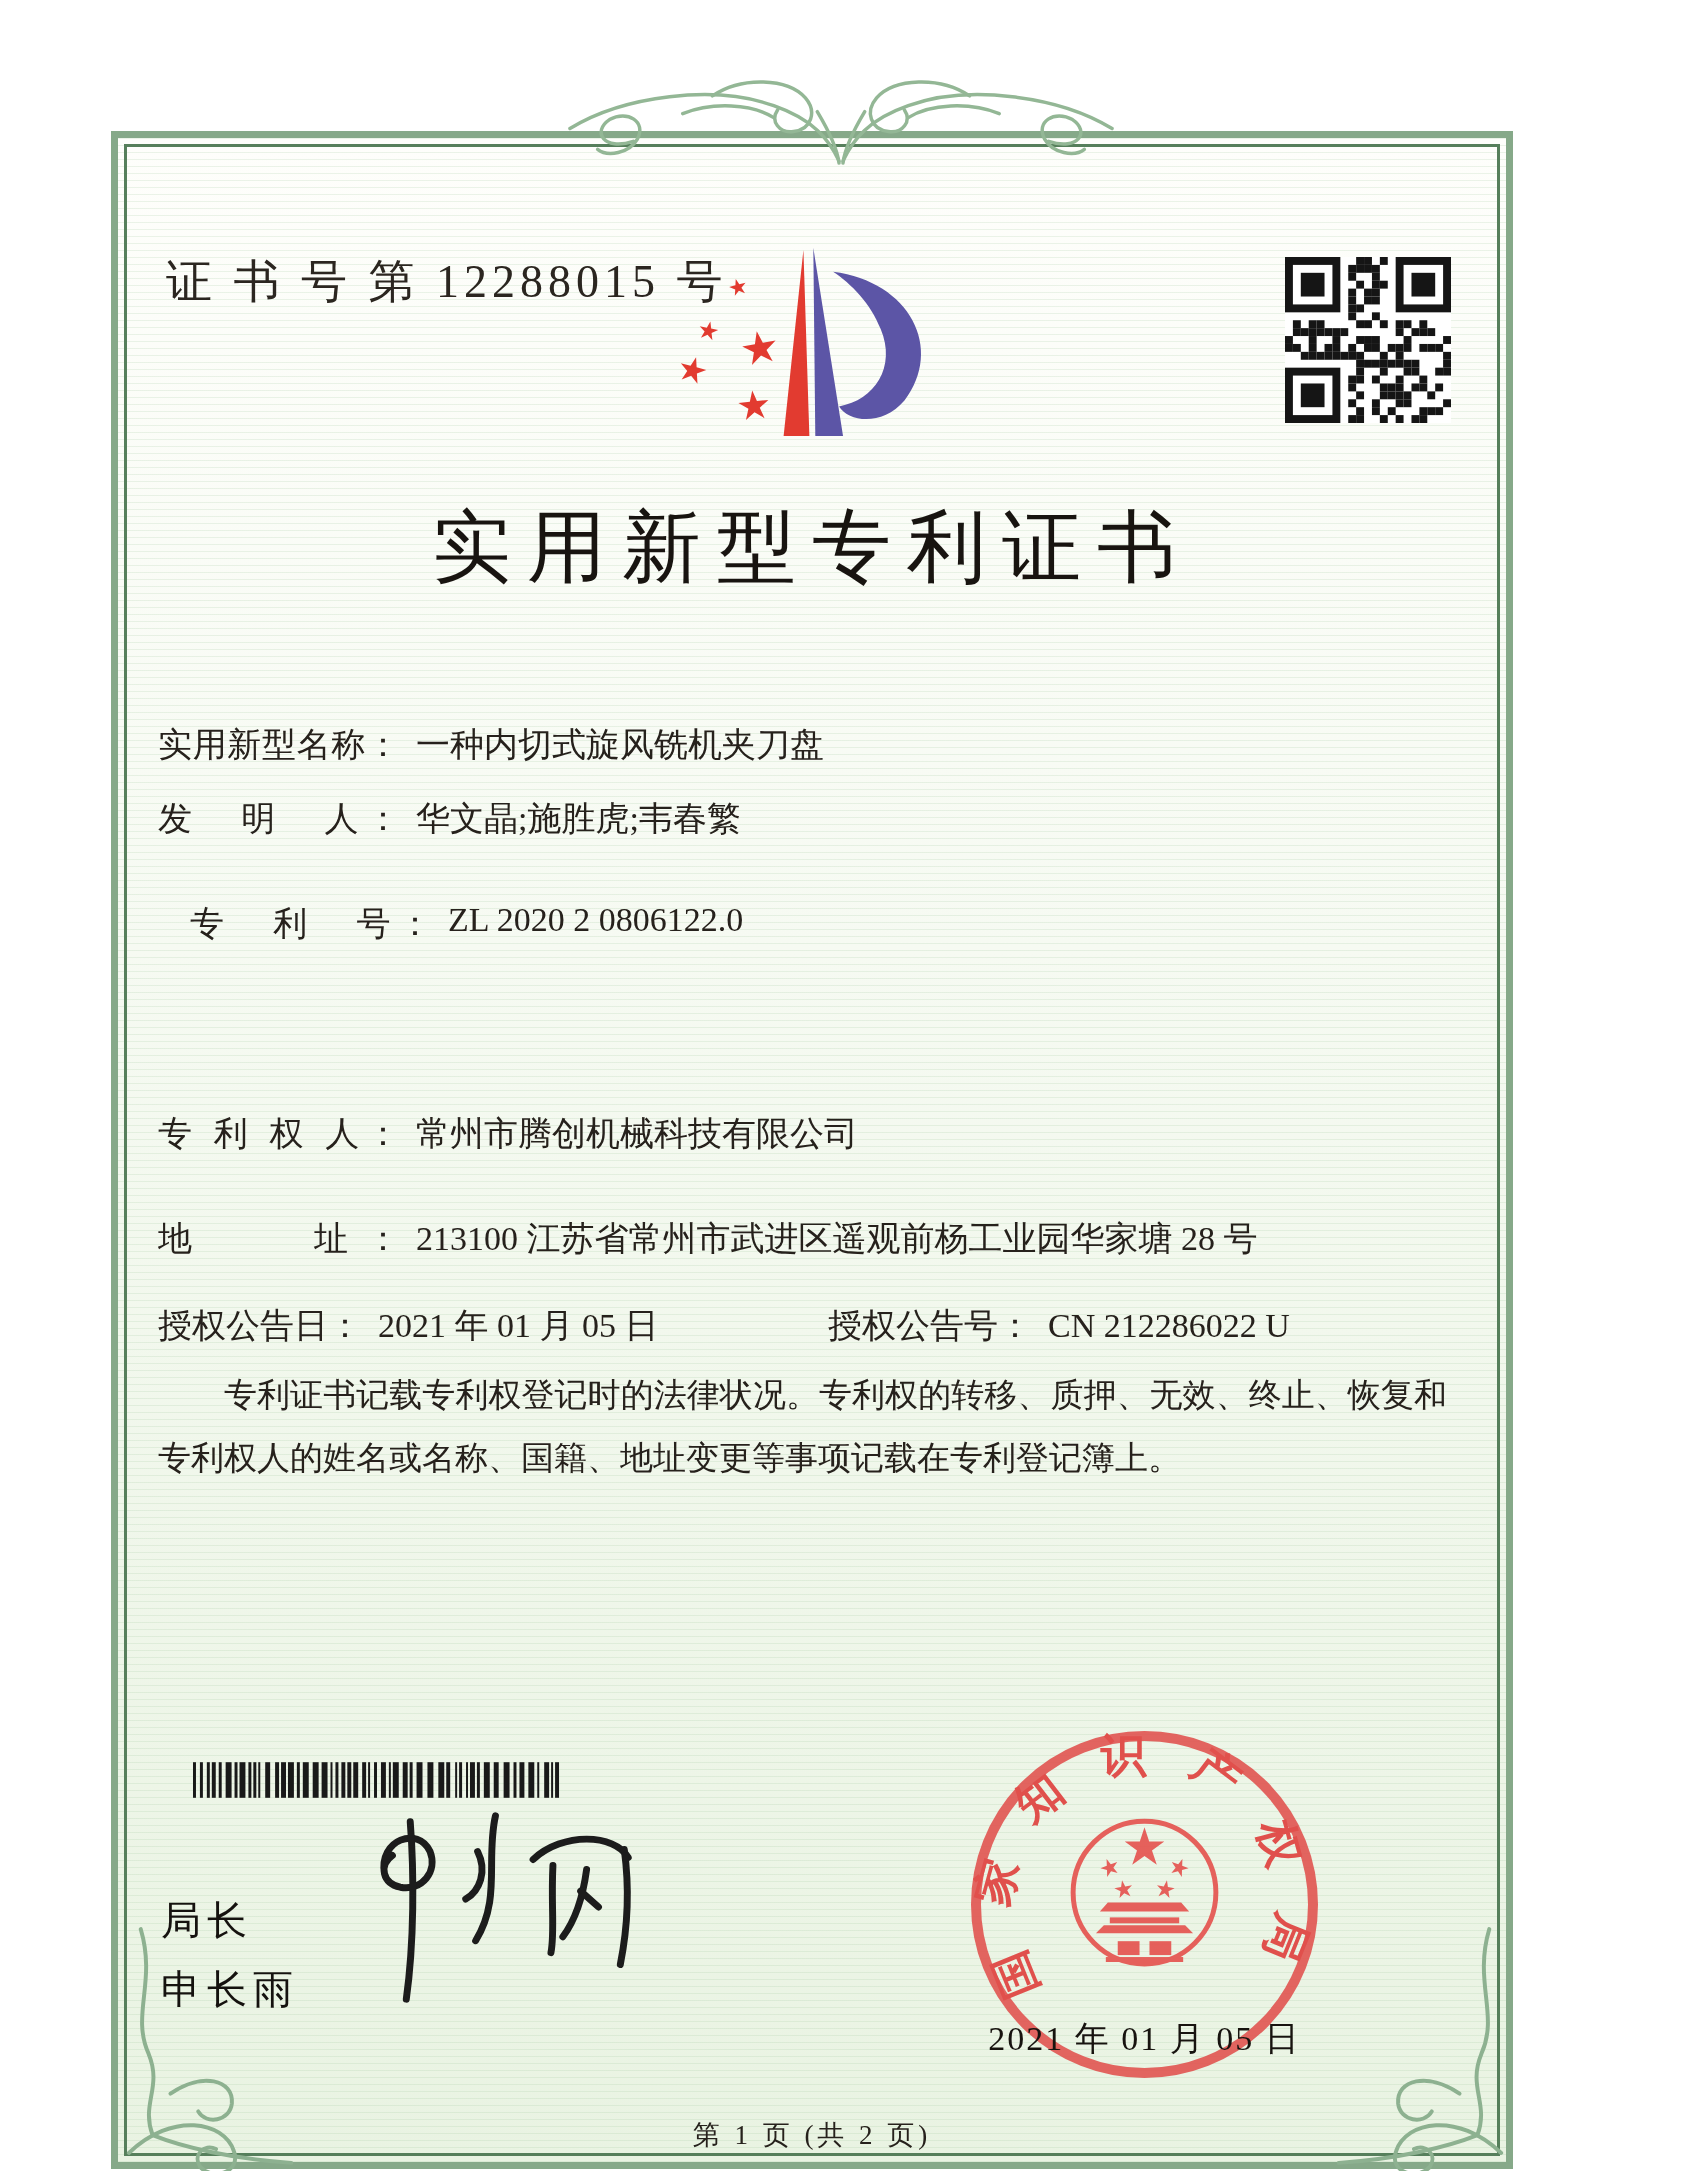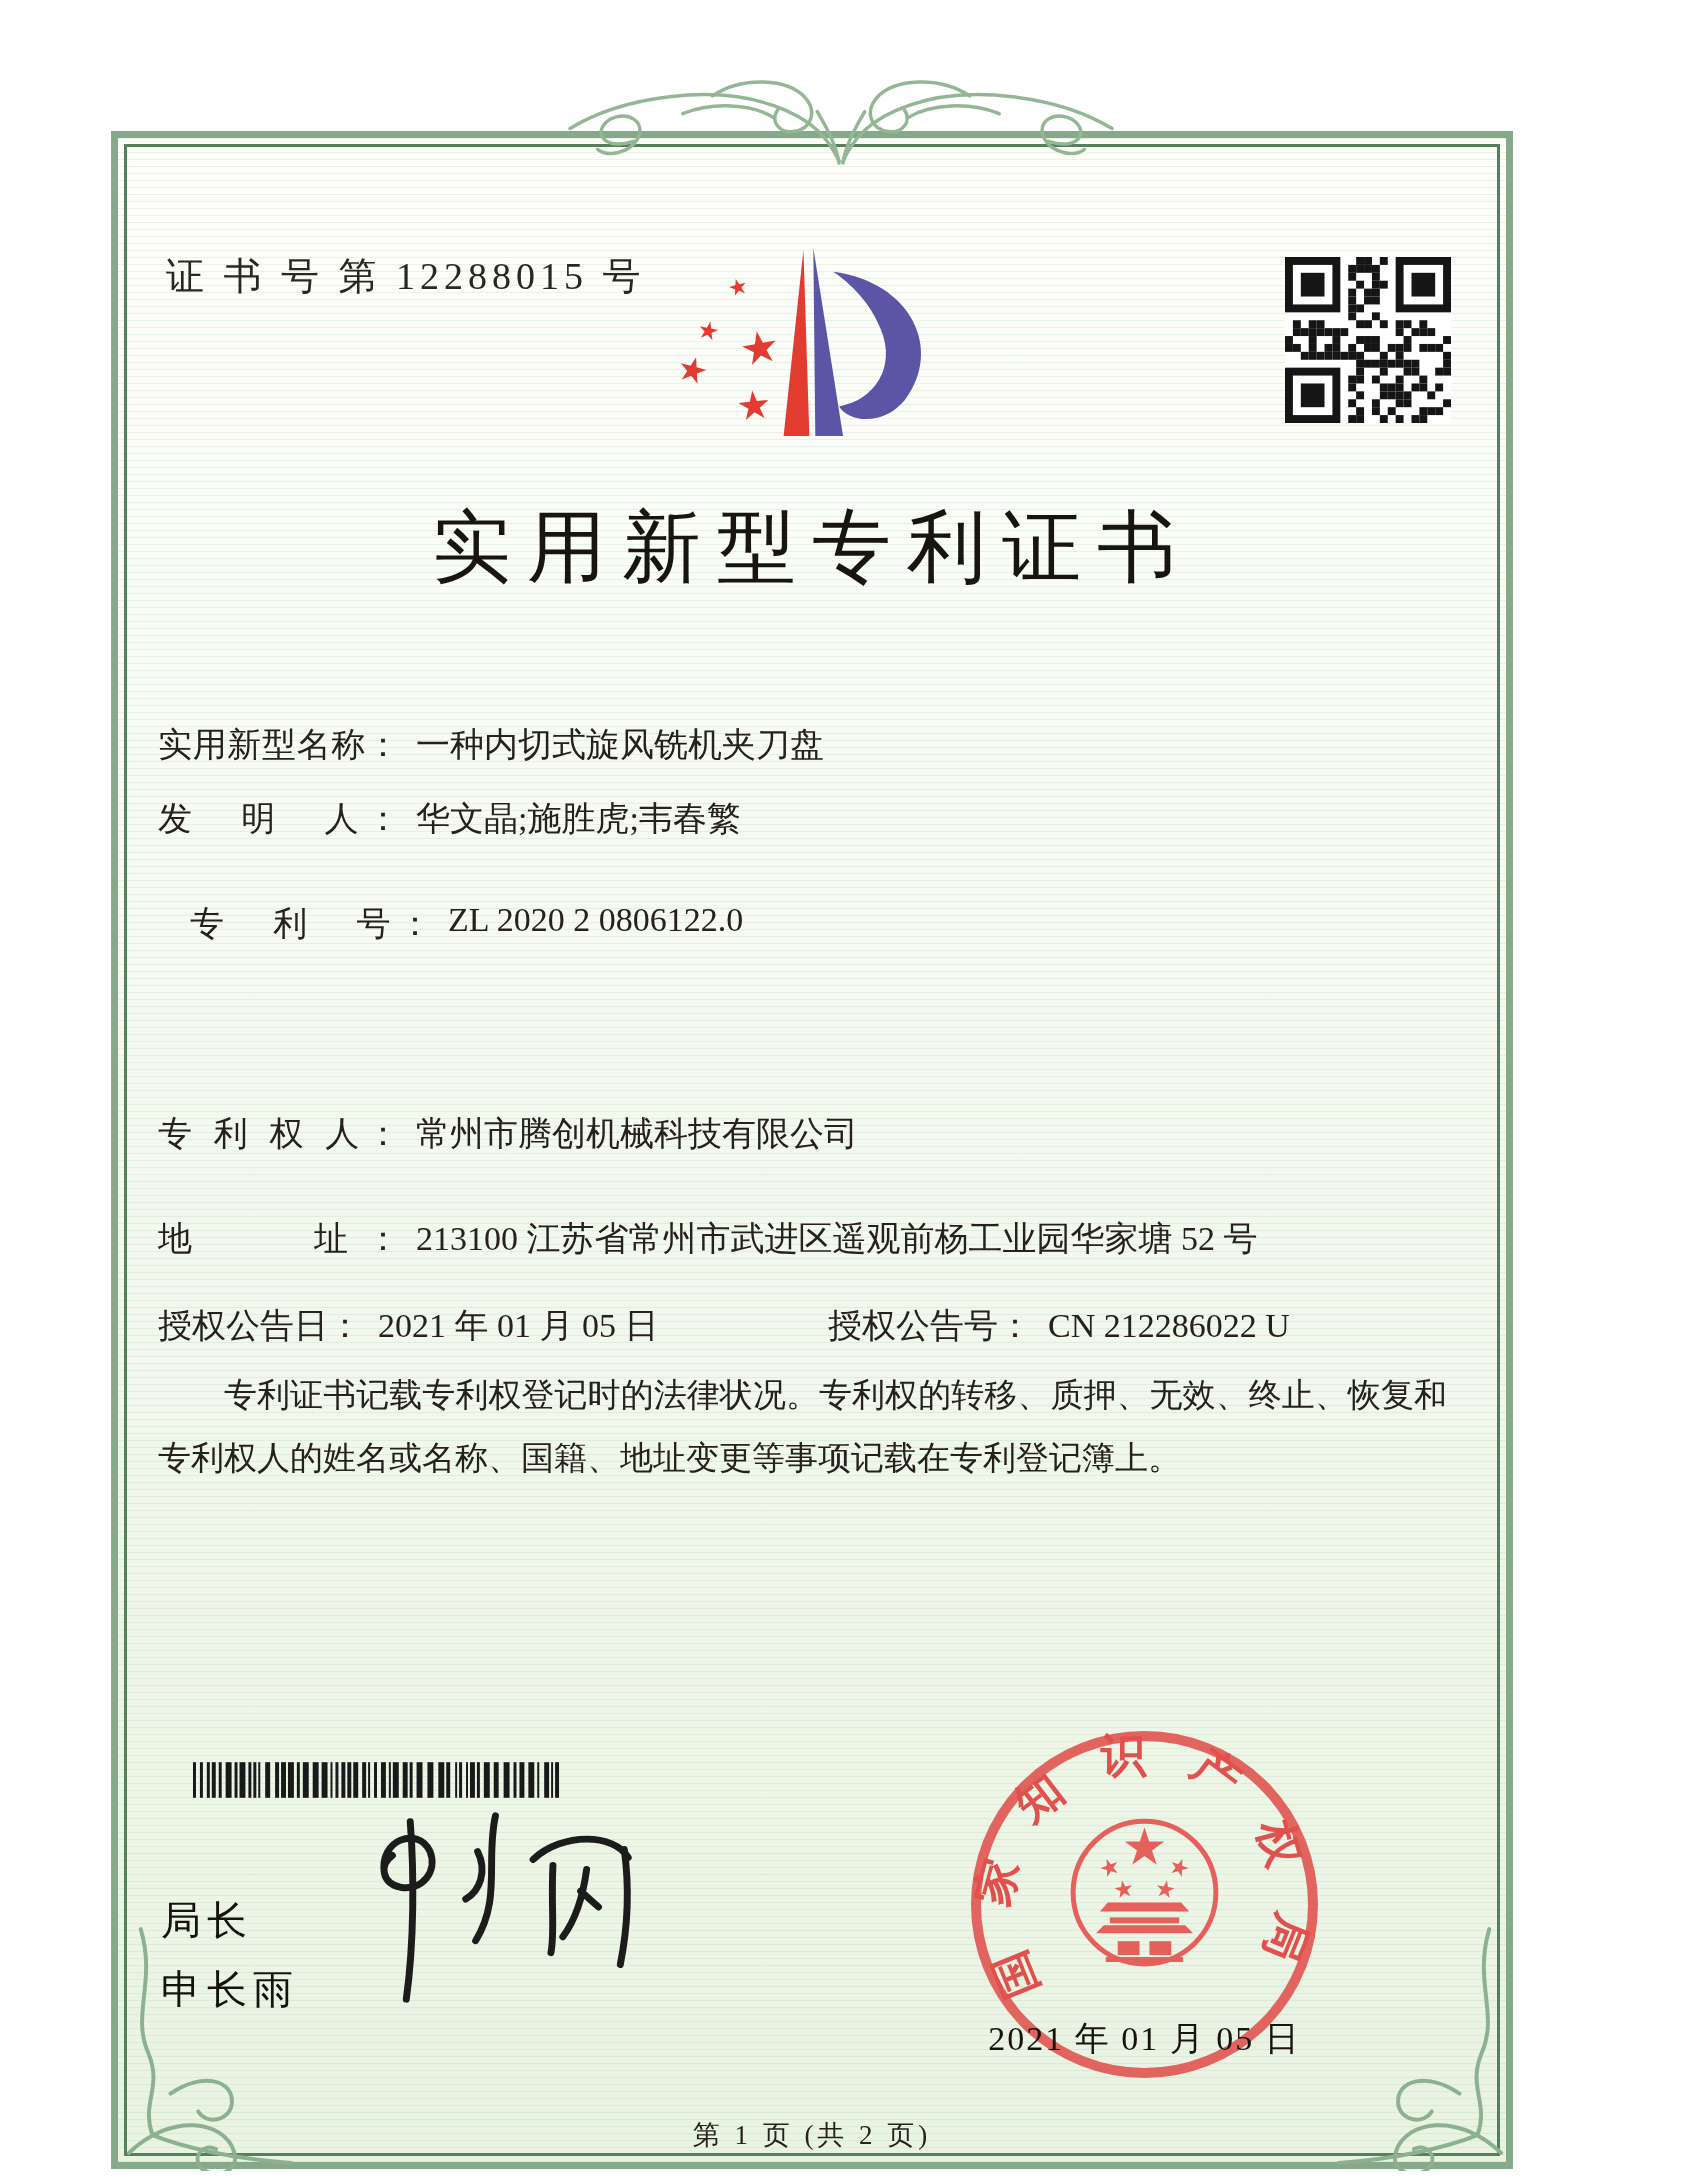--- a/index.html
+++ b/index.html
@@ -6,21 +6,21 @@
   .page{position:relative;width:1683px;height:2178px;background:#ffffff;overflow:hidden;
         font-family:"Liberation Serif","DejaVu Serif",serif;color:#26211c;}
   
   .frame{position:absolute;left:111px;top:131px;width:1388px;height:2024px;
          border:7px solid #86a989;
          background:
            repeating-linear-gradient(0deg, rgba(158,198,156,0.20) 0px, rgba(158,198,156,0.20) 1.5px, rgba(0,0,0,0) 1.5px, rgba(0,0,0,0) 7px),
            linear-gradient(180deg,#fefefb 0%,#f6faf2 40%,#e9f3e2 100%);}
   .frame::before{content:'';position:absolute;inset:6px;border:3px solid #567f5b;pointer-events:none;}
   .abs{position:absolute;}
-  .cert-no{left:166px;top:251px;font-size:38px;letter-spacing:5px;color:#2b2620;}
+  .cert-no{left:166px;top:251px;font-size:46px;letter-spacing:5px;color:#2b2620;}
   .title{left:111px;top:495px;width:1402px;text-align:center;font-size:79px;font-weight:normal;
          letter-spacing:16px;color:#181410;}
   .row{left:158px;font-size:34px;white-space:nowrap;}
   .lab{display:inline-block;width:242px;text-align:justify;text-align-last:justify;vertical-align:top;}
   .val{margin-left:16px;}
   .pair2{position:absolute;left:634px;top:0;margin-left:36px;}
   .paras{left:158px;top:1364px;width:1289px;font-size:33px;line-height:63px;text-align:justify;}
   .paras p{margin:0;text-indent:2em;}
   .officer{left:161px;font-family:"Liberation Sans","DejaVu Sans",sans-serif;
            font-size:40px;font-weight:500;color:#15120f;letter-spacing:6px;}
@@ -235,21 +235,21 @@
   <div class="abs row" style="top:796px;">
     <span class="lab">发　明　人：</span><span class="val">华文晶;施胜虎;韦春繁</span>
   </div>
   <div class="abs row" style="top:901px;margin-left:32px;">
     <span class="lab">专　利　号：</span><span class="val">ZL 2020 2 0806122.0</span>
   </div>
   <div class="abs row" style="top:1111px;">
     <span class="lab">专 利 权 人：</span><span class="val">常州市腾创机械科技有限公司</span>
   </div>
   <div class="abs row" style="top:1216px;">
-    <span class="lab">地　　址：</span><span class="val">213100 江苏省常州市武进区遥观前杨工业园华家塘 52 号</span>
+    <span class="lab">地　　址：</span><span class="val">213100 江苏省常州市武进区遥观前杨工业园华家塘 28 号</span>
   </div>
   <div class="abs row" style="top:1303px;">
     <span>授权公告日：</span><span class="val">2021 年 01 月 05 日</span>
     <span class="pair2">
       <span>授权公告号：</span><span class="val">CN 212286022 U</span>
     </span>
   </div>
 
   <div class="abs paras">
     <p>专利证书记载专利权登记时的法律状况。专利权的转移、质押、无效、终止、恢复和专利权人的姓名或名称、国籍、地址变更等事项记载在专利登记簿上。</p>

